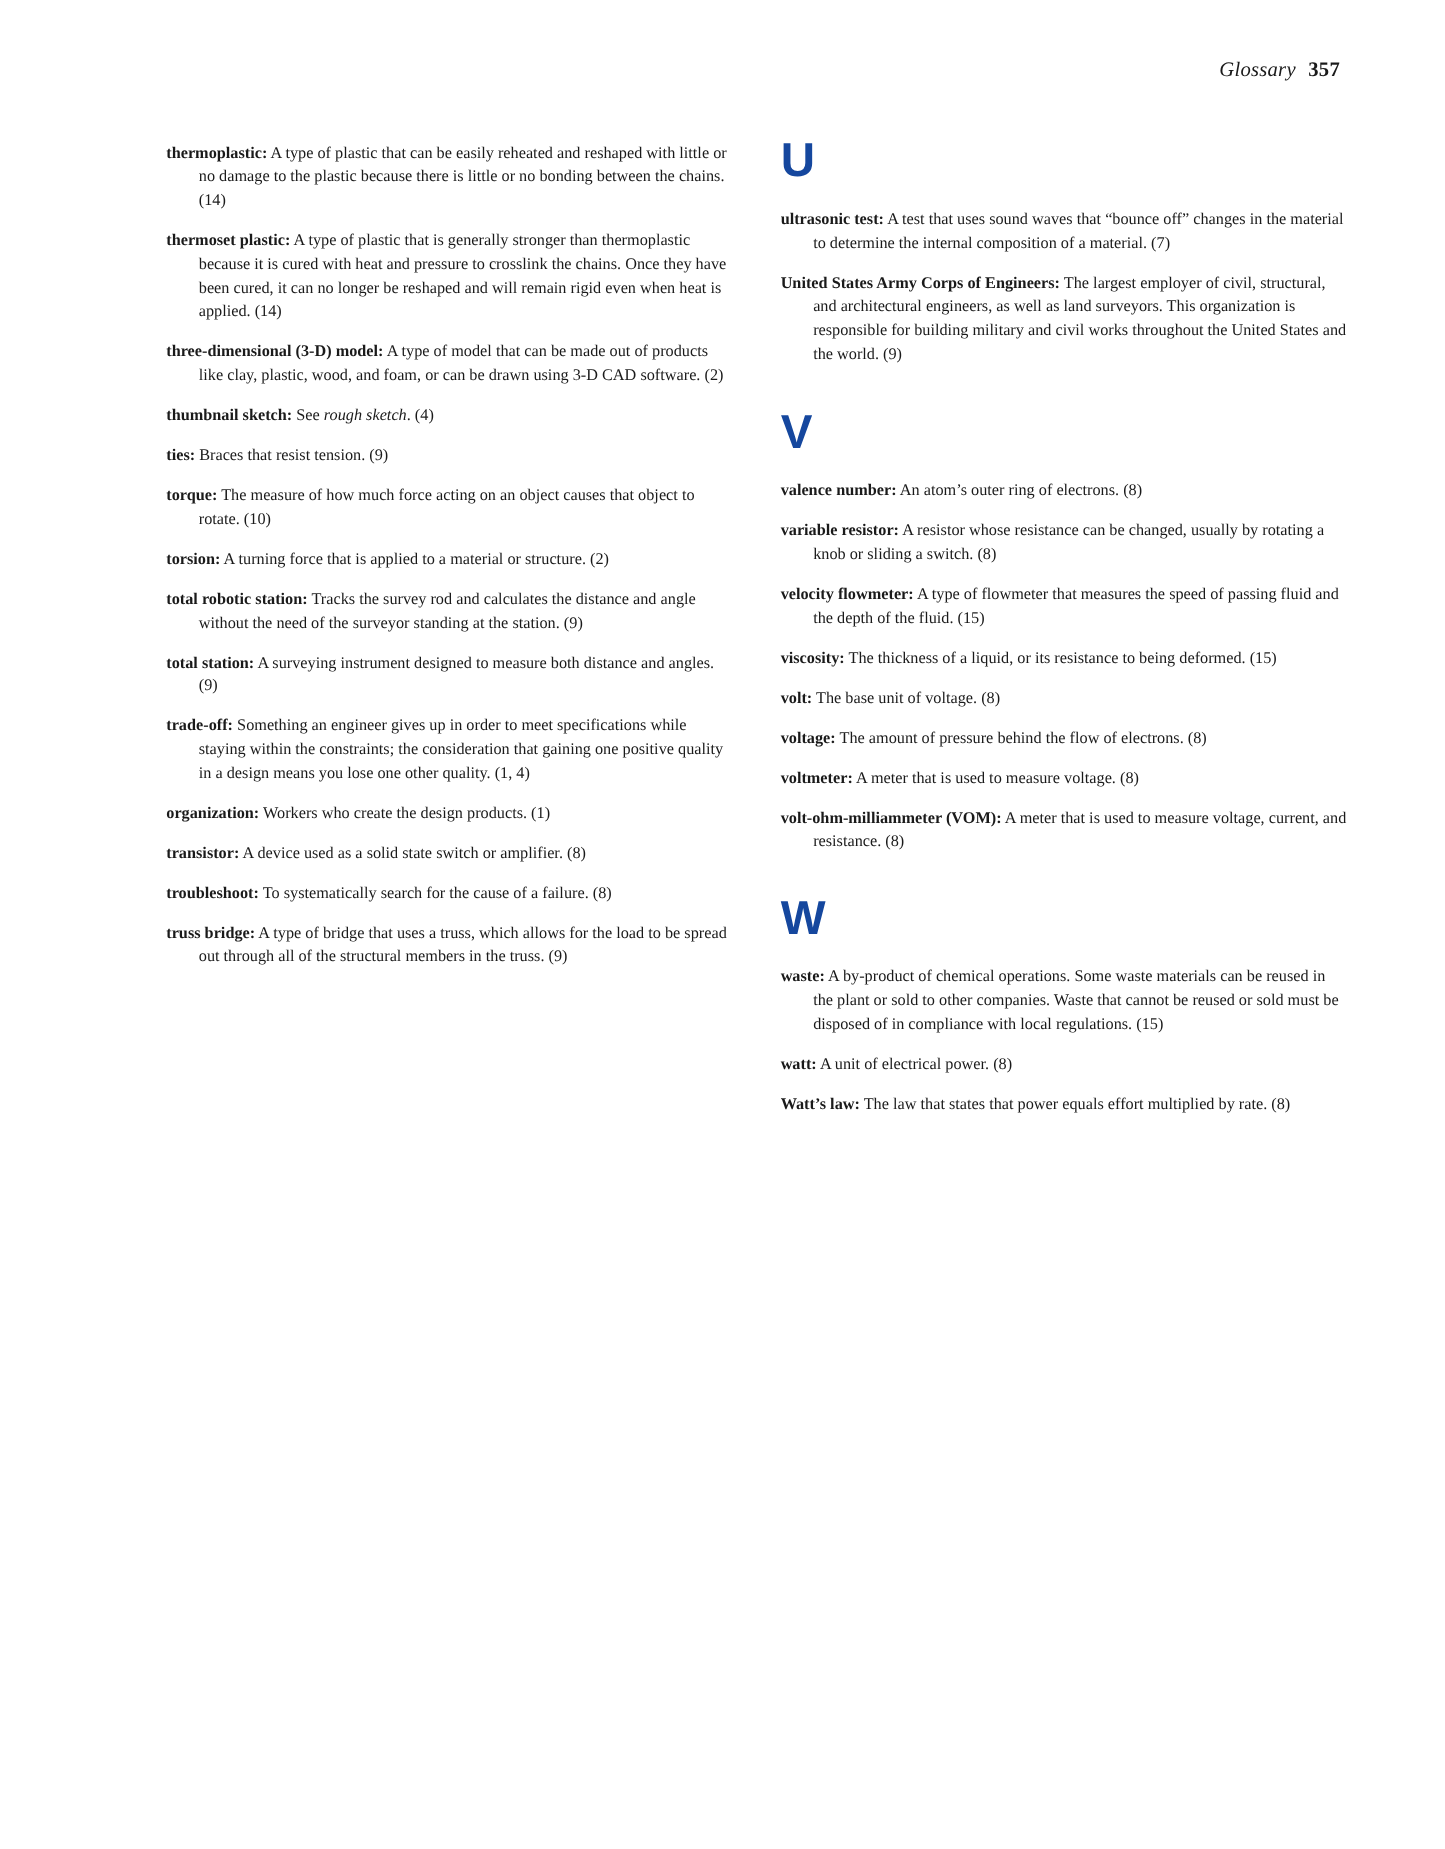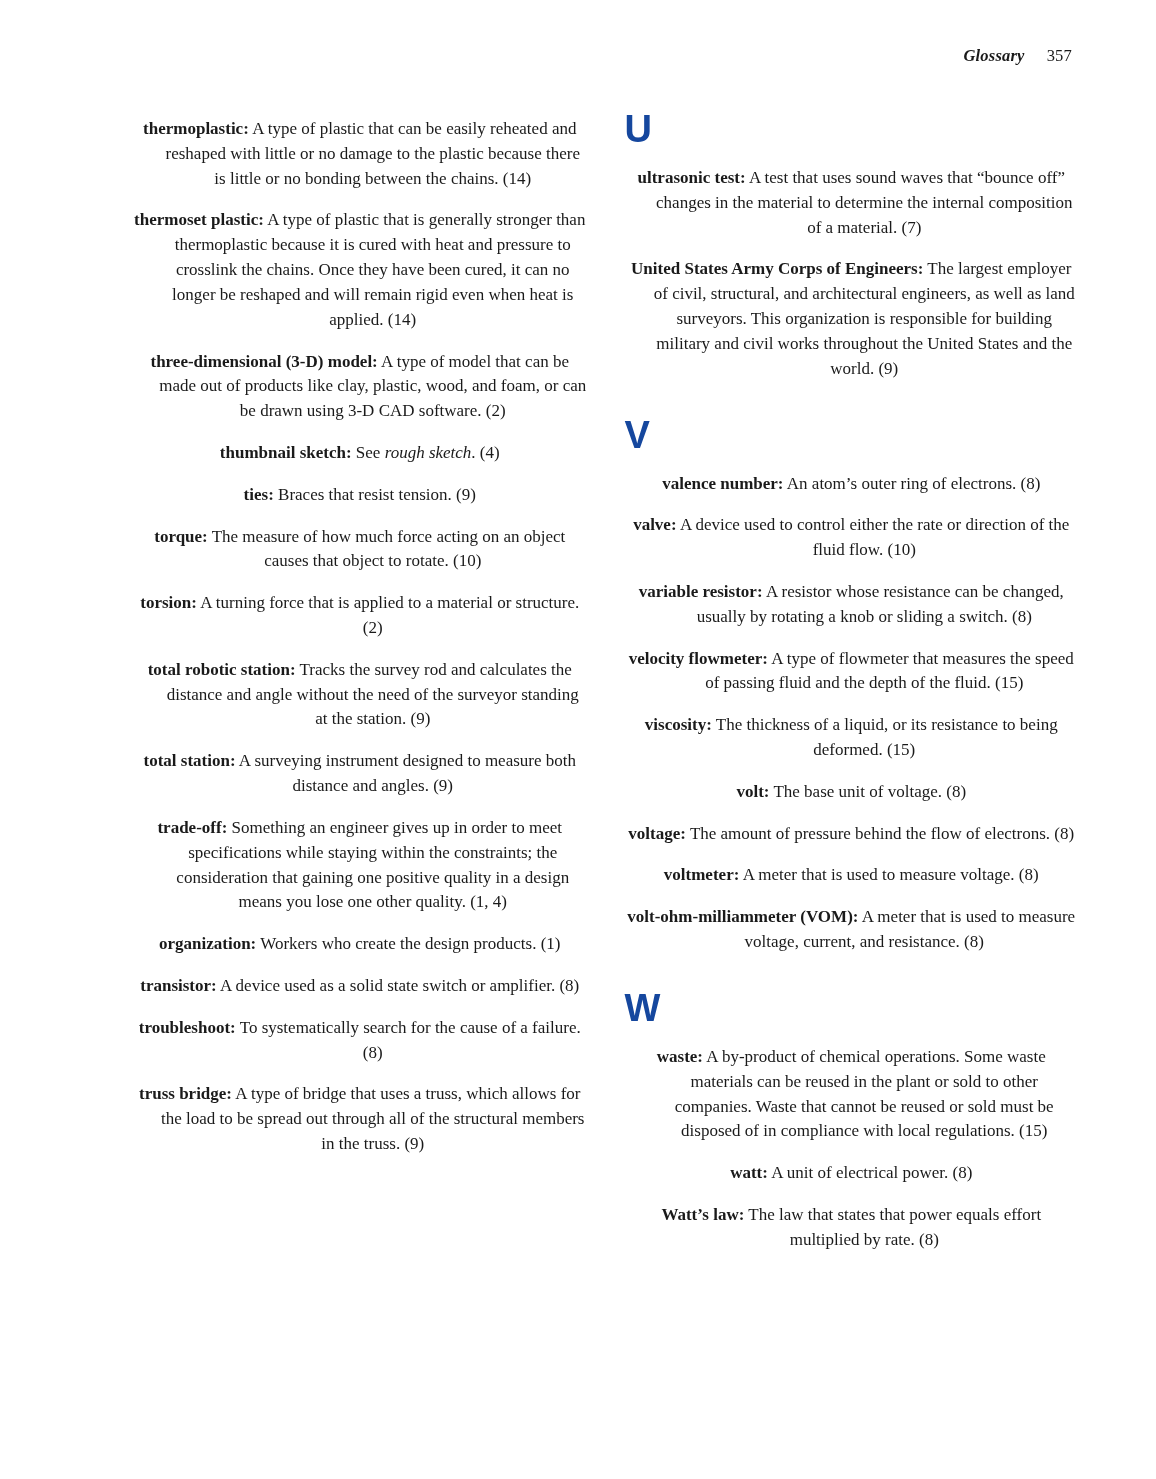--- a/index.html
+++ b/index.html
@@ -20,45 +20,45 @@
     position: absolute;
     top: 46px;
     right: 84px;
     font-family: "Liberation Serif", serif;
     font-size: 16.5px;
     color: #1a1a1a;
     letter-spacing: 0.2px;
   }
   .header .glossary-label {
     font-style: italic;
-    font-weight: bold;
+    font-weight: normal;
     text-align: right;
   }
   .header .page-number {
-    font-weight: normal;
-    margin-left: 22px;
+    font-weight: bold;
+    margin-left: 10px;
   }
   .columns {
     position: absolute;
     top: 100px;
     left: 133px;
     width: 945px;
     display: flex;
     gap: 38px;
   }
   .col {
     width: 455px;
   }
   .entry {
-    font-size: 17px;
+    font-size: 13px;
     line-height: 1.46;
     text-indent: -26px;
     padding-left: 26px;
     margin-bottom: 0px;
-    text-align: center;
+    text-align: left;
     hyphens: none;
   }
   .entry .term {
     font-weight: bold;
   }
   .entry .ital {
     font-style: italic;
   }
   .letter-heading {
     font-family: "Liberation Sans", sans-serif;
@@ -102,21 +102,20 @@
         <p class="entry"><span class="term">troubleshoot:</span><span> To systematically search for the cause of a failure. (8)</span></p>
         <p class="entry"><span class="term">truss bridge:</span><span> A type of bridge that uses a truss, which allows for the load to be spread out through all of the structural members in the truss. (9)</span></p>
       </div>
 
     <div class="col" id="right-col">
         <div class="letter-heading first-letter-heading">U</div>
         <p class="entry"><span class="term">ultrasonic test:</span><span> A test that uses sound waves that “bounce off” changes in the material to determine the internal composition of a material. (7)</span></p>
         <p class="entry"><span class="term">United States Army Corps of Engineers:</span><span> The largest employer of civil, structural, and architectural engineers, as well as land surveyors. This organization is responsible for building military and civil works throughout the United States and the world. (9)</span></p>
         <div class="letter-heading spaced">V</div>
         <p class="entry"><span class="term">valence number:</span><span> An atom’s outer ring of electrons. (8)</span></p>
-        <p class="entry"><span class="term">valve:</span><span> A device used to control either the rate or direction of the fluid flow. (10)</span></p>
         <p class="entry"><span class="term">variable resistor:</span><span> A resistor whose resistance can be changed, usually by rotating a knob or sliding a switch. (8)</span></p>
         <p class="entry"><span class="term">velocity flowmeter:</span><span> A type of flowmeter that measures the speed of passing fluid and the depth of the fluid. (15)</span></p>
         <p class="entry"><span class="term">viscosity:</span><span> The thickness of a liquid, or its resistance to being deformed. (15)</span></p>
         <p class="entry"><span class="term">volt:</span><span> The base unit of voltage. (8)</span></p>
         <p class="entry"><span class="term">voltage:</span><span> The amount of pressure behind the flow of electrons. (8)</span></p>
         <p class="entry"><span class="term">voltmeter:</span><span> A meter that is used to measure voltage. (8)</span></p>
         <p class="entry"><span class="term">volt-ohm-milliammeter (VOM):</span><span> A meter that is used to measure voltage, current, and resistance. (8)</span></p>
         <div class="letter-heading spaced">W</div>
         <p class="entry"><span class="term">waste:</span><span> A by-product of chemical operations. Some waste materials can be reused in the plant or sold to other companies. Waste that cannot be reused or sold must be disposed of in compliance with local regulations. (15)</span></p>
         <p class="entry"><span class="term">watt:</span><span> A unit of electrical power. (8)</span></p>

